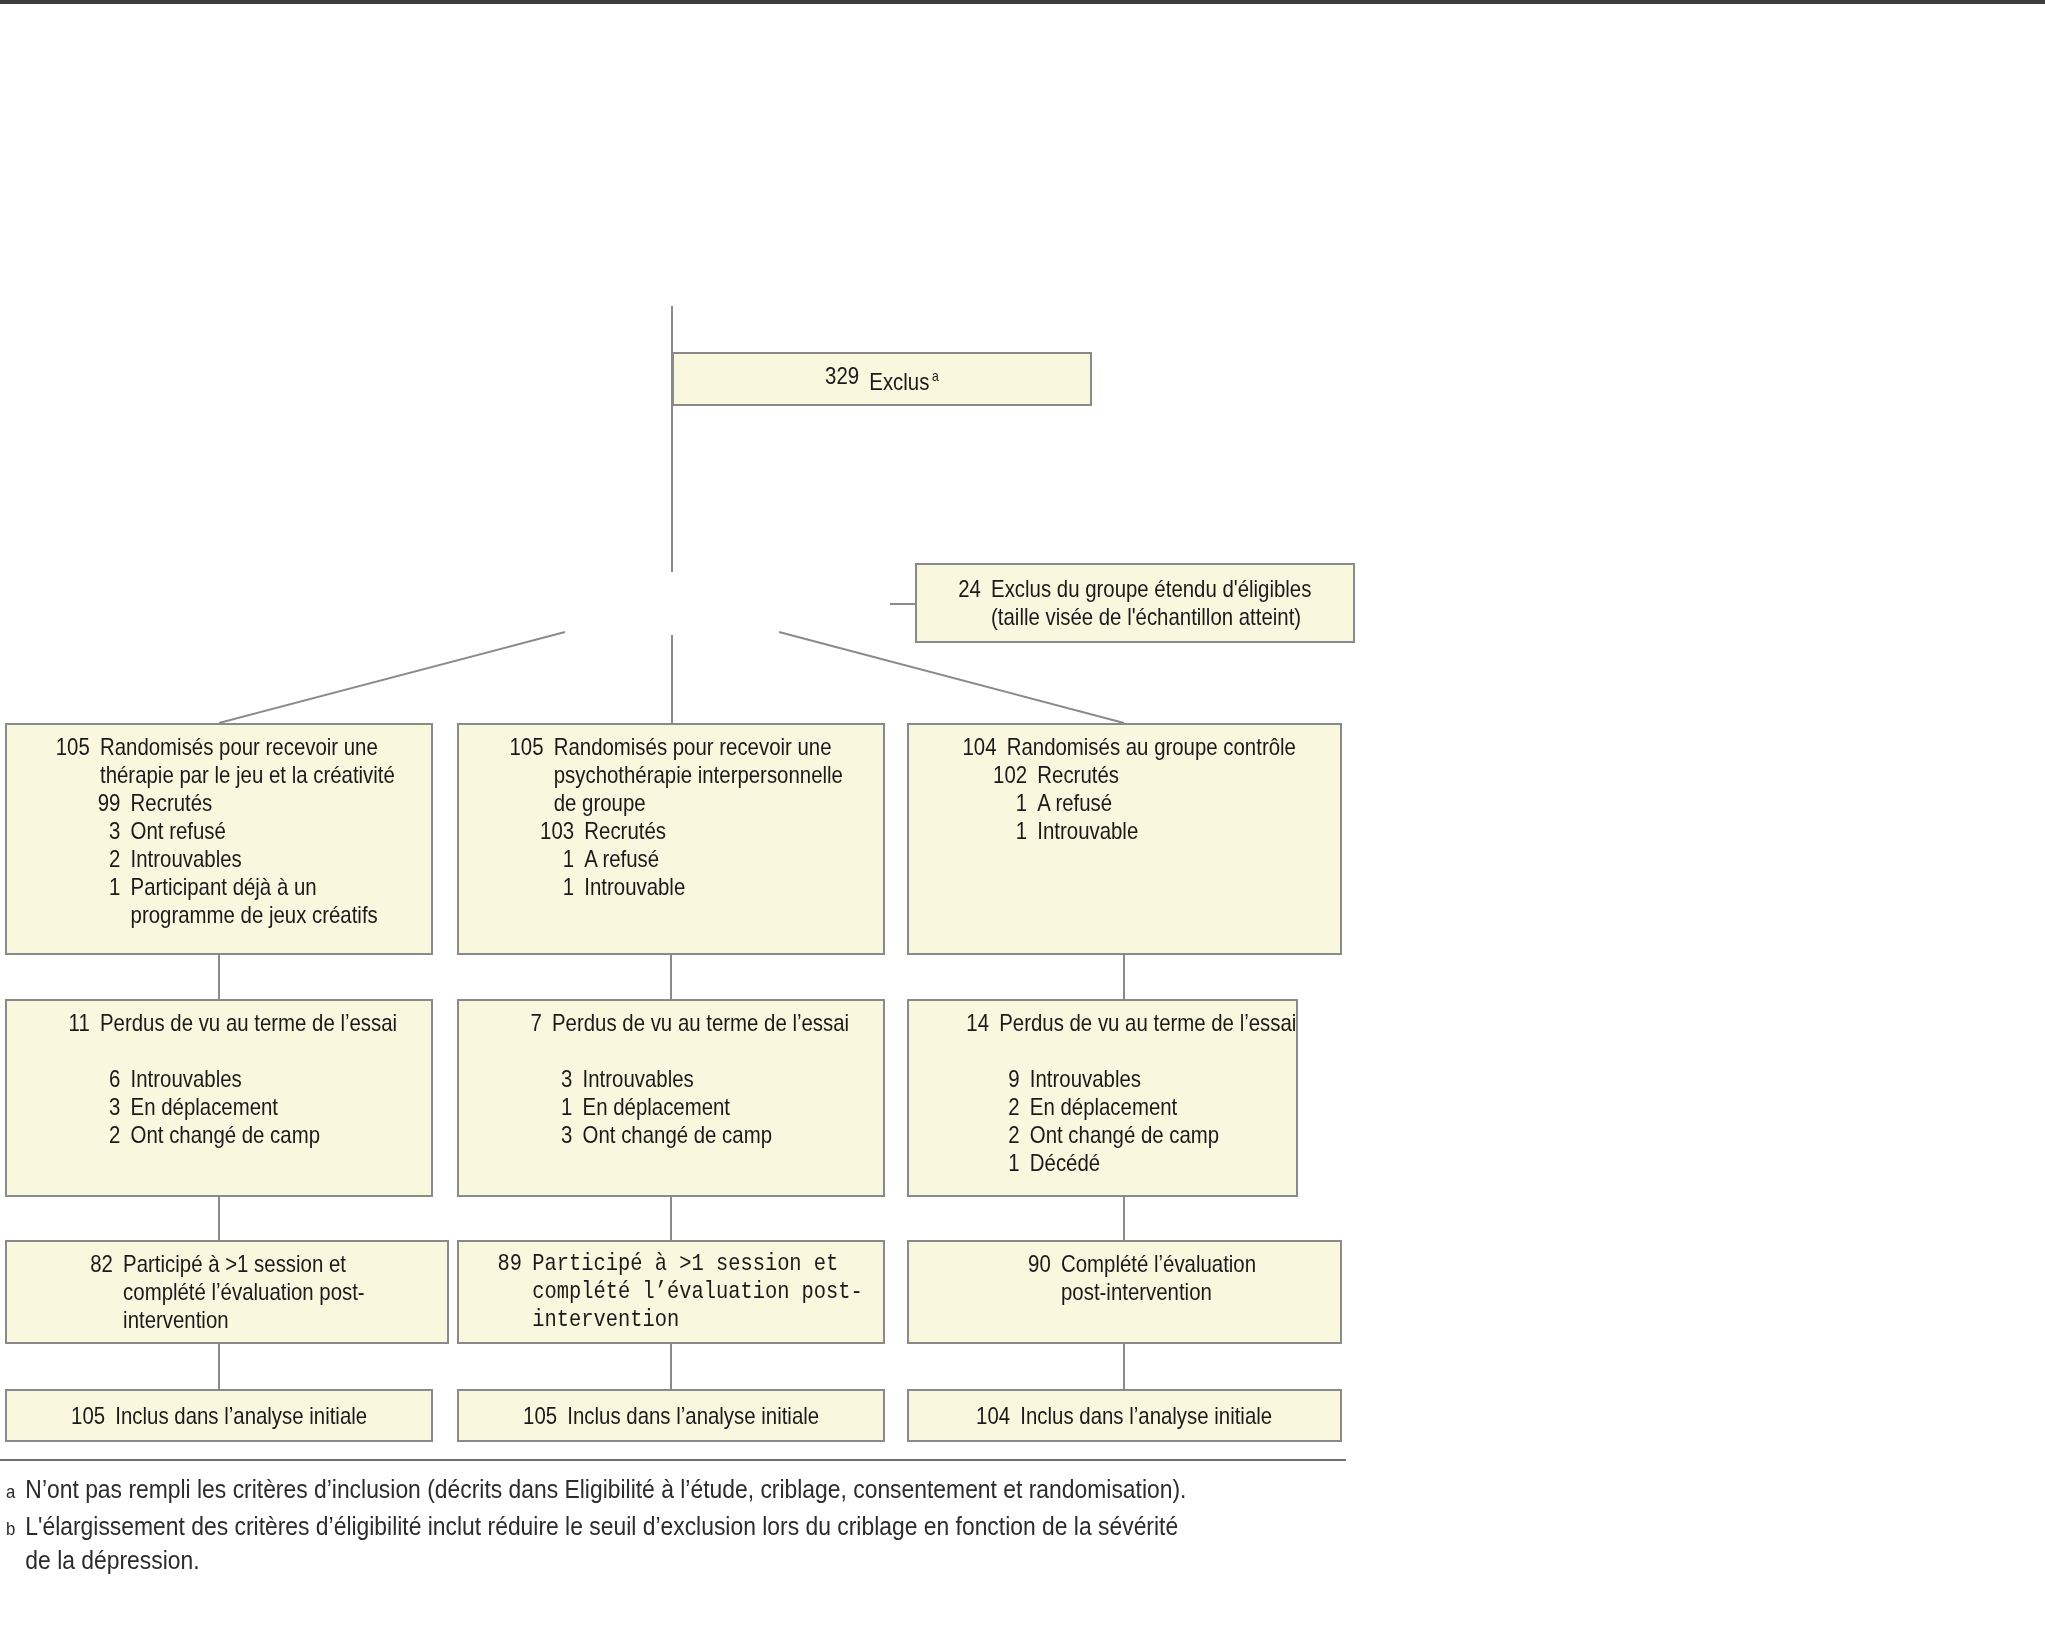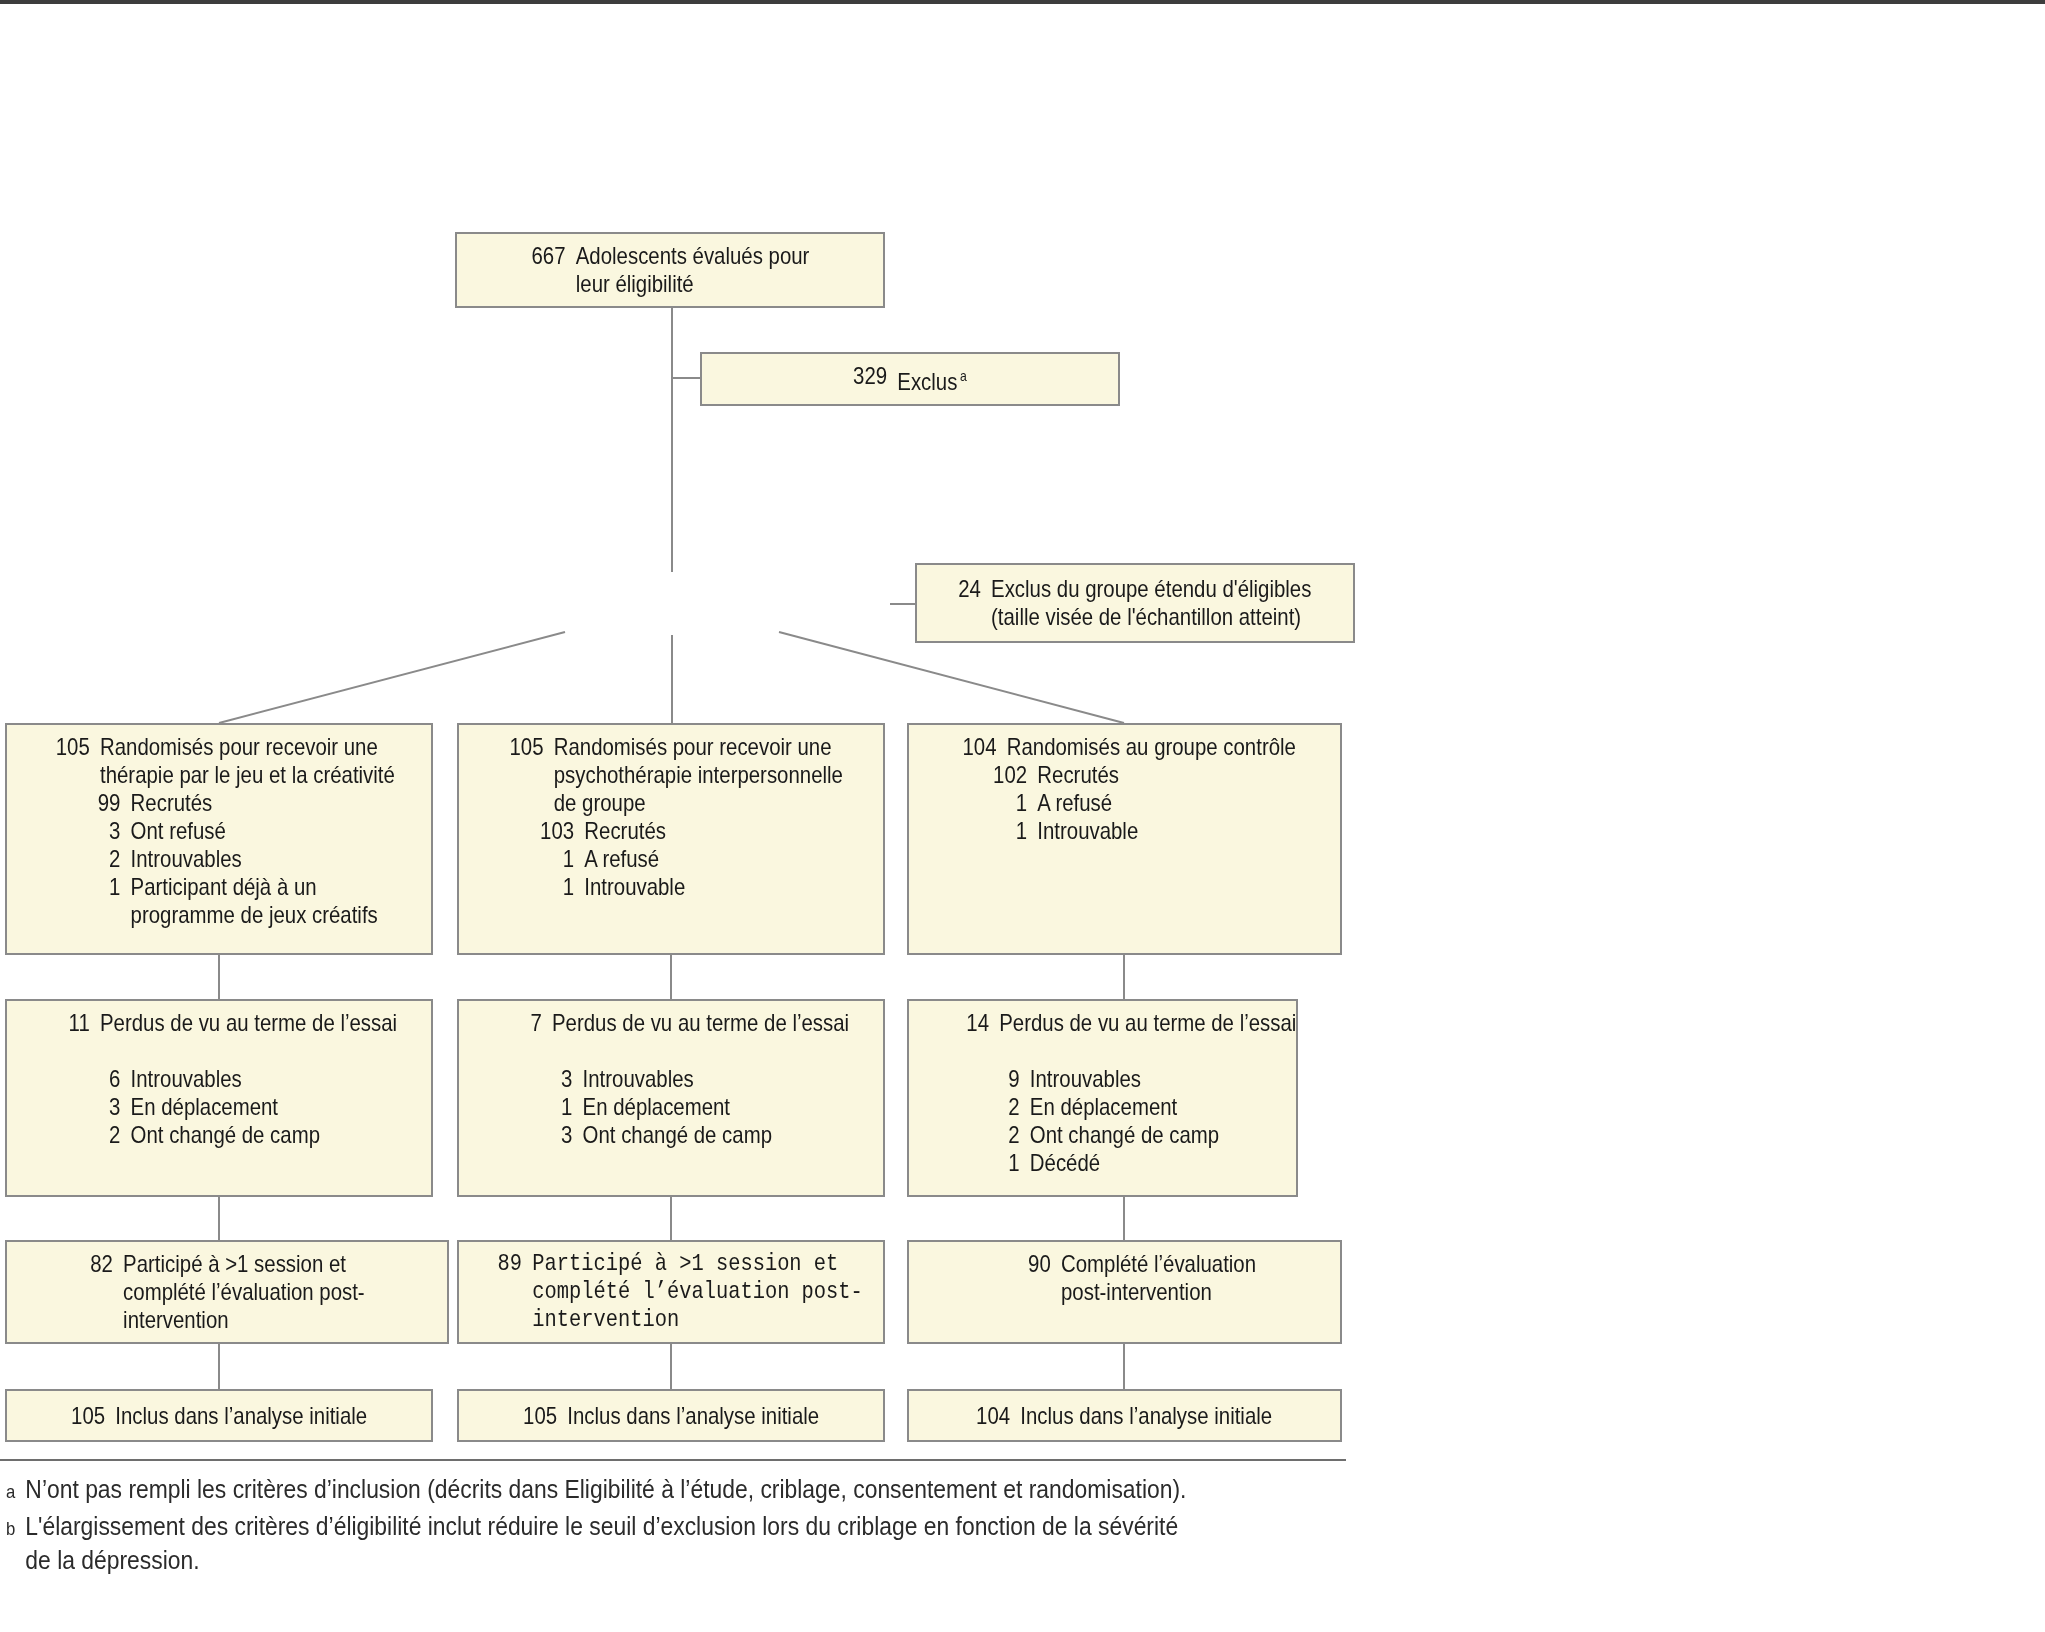--- a/index.html
+++ b/index.html
@@ -81,28 +81,22 @@
 
     <line x1="219" y1="1195" x2="219" y2="1240"></line>
     <line x1="671" y1="1195" x2="671" y2="1240"></line>
     <line x1="1124" y1="1195" x2="1124" y2="1240"></line>
 
     <line x1="219" y1="1342" x2="219" y2="1389"></line>
     <line x1="671" y1="1342" x2="671" y2="1389"></line>
     <line x1="1124" y1="1342" x2="1124" y2="1389"></line>
   </svg>
 
-  <div class="fbox vcenter autonum" style="left:455px;top:232px;width:430px;height:76px;">
-    <div class="content">
-        <div class="line lvl0"><span class="num">667</span><span class="txt">Adolescents évalués pour
-leur éligibilité</span></div>
-      </div>
-  </div>
-
-  <div class="fbox vcenter autonum" style="left:700px;top:352px;width:420px;height:54px;">
+
+  <div class="fbox vcenter autonum" style="left:672px;top:352px;width:420px;height:54px;">
     <div class="content">
         <div class="line lvl0"><span class="num">329</span><span class="txt">Exclus<sup>a</sup></span></div>
       </div>
   </div>
 
 
 
   <div class="fbox vcenter autonum" style="left:915px;top:563px;width:440px;height:80px;">
     <div class="content">
         <div class="line lvl0"><span class="num">24</span><span class="txt">Exclus du groupe étendu d'éligibles

